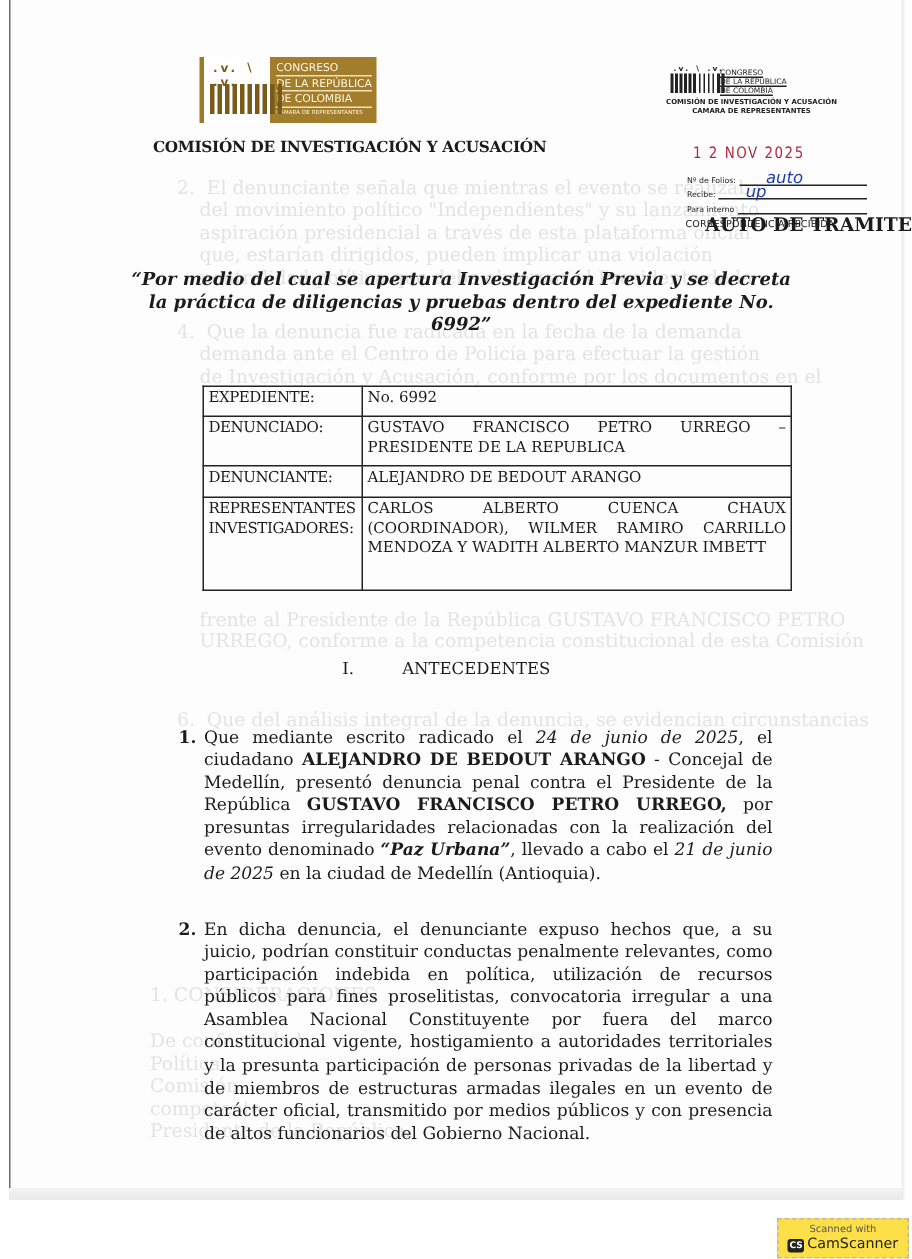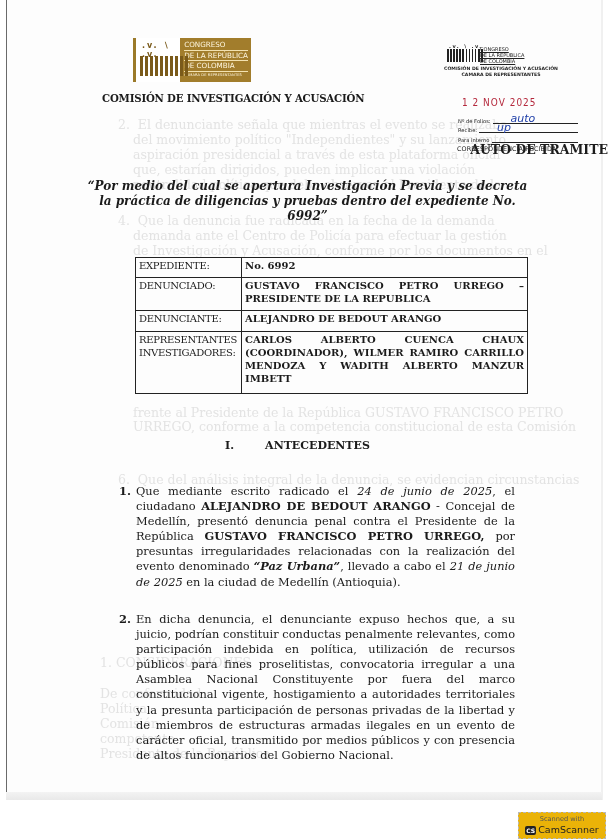--- a/index.html
+++ b/index.html
@@ -79,45 +79,45 @@
     font-size: 12px; font-style: italic; font-weight: bold; line-height: 15px;
   }
 
   
   .info-table {
     position: absolute; left: 135px; top: 257px; width: 393px;
     border-collapse: collapse; font-size: 10px; line-height: 13px;
   }
   .info-table td { border: 1.2px solid #222; padding: 1px 3px 2px 3px; vertical-align: top; }
   .info-table td.k { width: 99px; font-weight: normal; letter-spacing: -0.3px; }
-  .info-table td.v { text-align: justify; text-align-last: left; font-weight: bold; }
+  .info-table td.v { text-align: justify; text-align-last: left; }
   .info-table tr.r1 td { height: 16px; }
   .info-table tr.r2 td { height: 29px; }
   .info-table tr.r3 td { height: 17px; }
   .info-table tr.r4 td { height: 58px; }
   .info-table td.v.just { text-align: justify; text-align-last: left; }
 
   .section {
     position: absolute; left: 0; width: 584px; top: 439px; text-align: center;
-    font-size: 11px; font-weight: bold; padding-left: 11px; box-sizing: border-box;
+    font-size: 11px; font-weight: normal; padding-left: 11px; box-sizing: border-box;
   }
   .section .num { display: inline-block; width: 40px; text-align: left; }
 
   .item {
     position: absolute; left: 119px; width: 396px;
     font-size: 11.4px; line-height: 15.1px;
   }
   .item .n { position: absolute; left: 0; top: 0; font-weight: bold; }
   .item .body { margin-left: 17px; text-align: justify; }
   .item b { font-weight: bold; }
   .item i { }
 
   .camscanner {
     position: absolute; left: 518px; top: 812px; width: 88px; height: 27px;
-    border: 1px dashed #b8b8b8; box-sizing: border-box; background: #eab308;
+    border: 1px dashed #b8b8b8; box-sizing: border-box; background: #fde047;
     font-family: "DejaVu Sans", sans-serif; text-align: center;
   }
   .camscanner .top { font-size: 6.6px; color: #555; line-height: 10px; margin-top: 1px; }
   .camscanner .bot { font-size: 9.5px; color: #222; line-height: 12px; display: flex; align-items: center; justify-content: center; gap: 2px; }
   .cs-icon { display: inline-block; background: #222; color: #fff; font-size: 6px; font-weight: bold; border-radius: 2px; width: 11px; height: 9px; line-height: 9px; text-align: center; }
 </style>
 </head>
 <body>
 
 <div class="page"></div>

